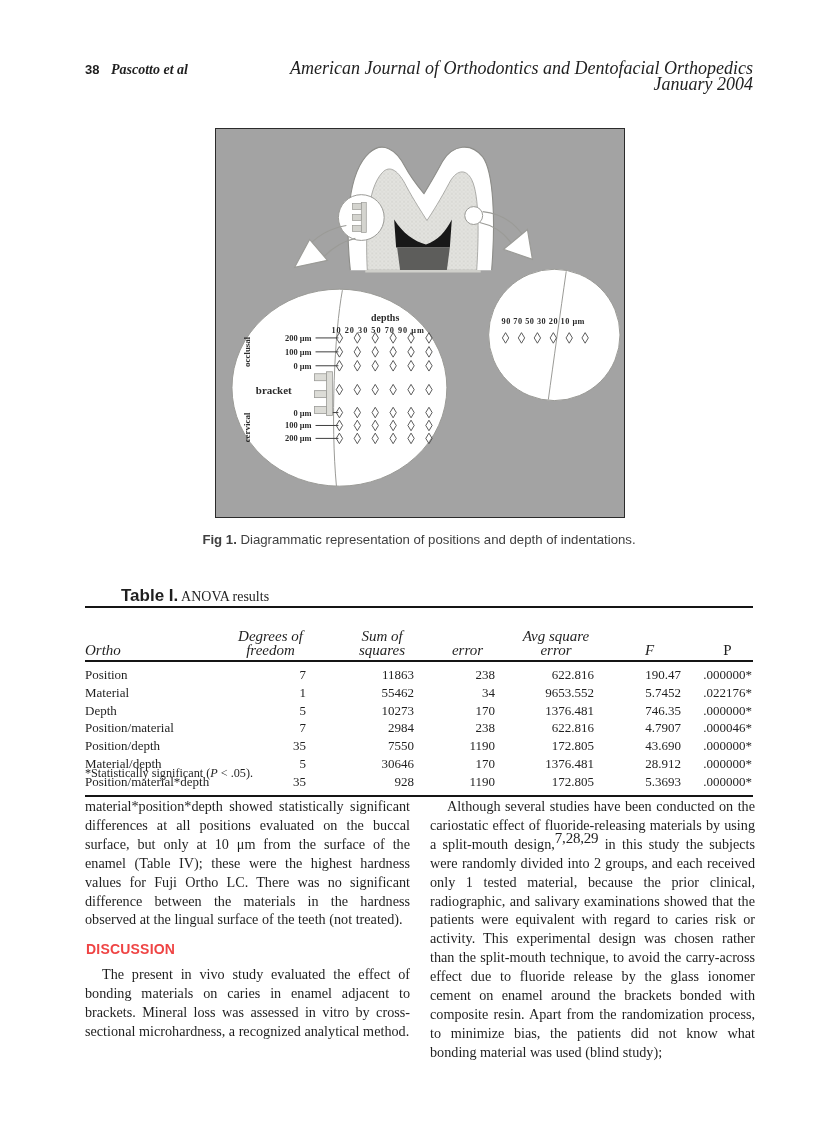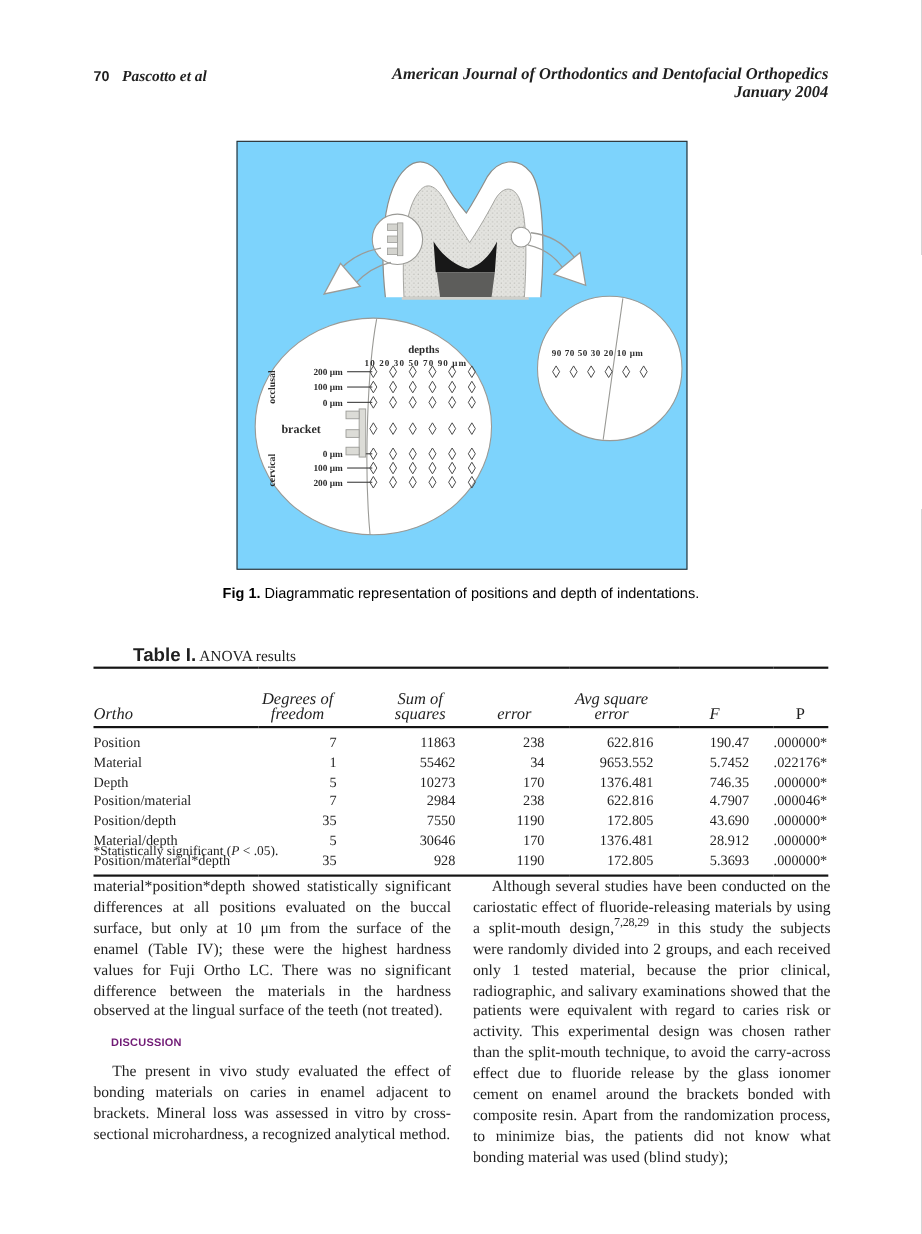--- a/index.html
+++ b/index.html
@@ -8,27 +8,27 @@
     position:relative; width:838px; height:1122px; margin:0 auto;
     background:#fff; color:#1f1f1f;
     font-family:"Liberation Serif", serif;
     overflow:hidden;
   }
   
   .hdr-left { position:absolute; top:62px; left:85px; font-size:14px; }
   .hdr-pagenum { font-family:"Liberation Sans", sans-serif; font-weight:bold; font-size:13px; }
   .hdr-authors { font-style:italic; font-weight:600; margin-left:8px; }
   .hdr-right { position:absolute; top:60px; right:85px; text-align:right;
-    font-style:italic; font-weight:700; font-size:15px; line-height:16px; }
+    font-style:italic; font-weight:400; font-size:18px; line-height:16px; }
   
   .figure-box { position:absolute; left:215px; top:128px; width:410px; height:390px;
-    border:1.4px solid #2b2b2b; background:#7dd3fc; }
+    border:1.4px solid #2b2b2b; background:#a3a3a3; }
   .figure-box svg { display:block; width:100%; height:100%; }
   .fig-caption { position:absolute; left:119px; top:532px; width:600px; text-align:center;
-    font-family:"Liberation Sans", sans-serif; font-size:13.2px; color:#000000; }
+    font-family:"Liberation Sans", sans-serif; font-size:13.2px; color:#404040; }
   .fig-caption b { font-weight:bold; }
   
   .table-title { position:absolute; left:85px; top:586px; font-size:14px; }
   .table-title .tt-label { font-family:"Liberation Sans", sans-serif; font-weight:bold; font-size:17px;margin-left:36px; }
   .anova { position:absolute; left:85px; top:606px; width:668px;
     border-collapse:collapse; border-top:2.5px solid #151515; }
   .anova th { font-weight:normal; font-style:italic; font-size:15px;
     vertical-align:bottom; padding:21px 0 3px 0; border-bottom:2px solid #151515; line-height:14px; }
   .anova th.c0 { text-align:left; }
   .anova th.c1,.anova th.c2,.anova th.c3,.anova th.c4,.anova th.c5,.anova th.c6 { text-align:center; }
@@ -44,32 +44,32 @@
   .anova .c5 { width:85px;  text-align:right; padding-right:22px; }
   .anova .c6 { width:50px;  text-align:right; padding-right:1px; }
   .tbl-footnote { position:absolute; left:85px; top:766px; font-size:12.2px; }
   
   .col { position:absolute; top:797px; width:325px; font-size:14.2px;
     line-height:18.9px; text-align:justify; }
   .col-left { left:85px; }
   .col-right { left:430px; }
   .col p.indent { text-indent:17px; }
   .discussion-h { font-family:"Liberation Sans", sans-serif; font-weight:bold;
-    font-size:10px; letter-spacing:0.2px; margin:11px 0 6px 16px; color:#701a75; }
-  sup.refs { font-size:11px; line-height:0; vertical-align:6px; letter-spacing:-0.2px; }
+    font-size:14px; letter-spacing:0.2px; margin:11px 0 6px 1px; color:#ef4444; }
+  sup.refs { font-size:15px; line-height:0; vertical-align:6px; letter-spacing:-0.2px; }
   
   .figure-box text { font-family:"Liberation Serif", serif; fill:#2b2b2b; }
 </style>
 </head>
 <body>
 
 <div class="page">
 
   <div class="hdr-left">
-    <span class="hdr-pagenum">70</span>
+    <span class="hdr-pagenum">38</span>
     <span class="hdr-authors">Pascotto et al</span>
   </div>
   <div class="hdr-right">
     <div>American Journal of Orthodontics and Dentofacial Orthopedics</div>
     <div>January 2004</div>
   </div>
 
   <div class="figure-box">
     <svg viewBox="0 0 410 390">
       <defs>

